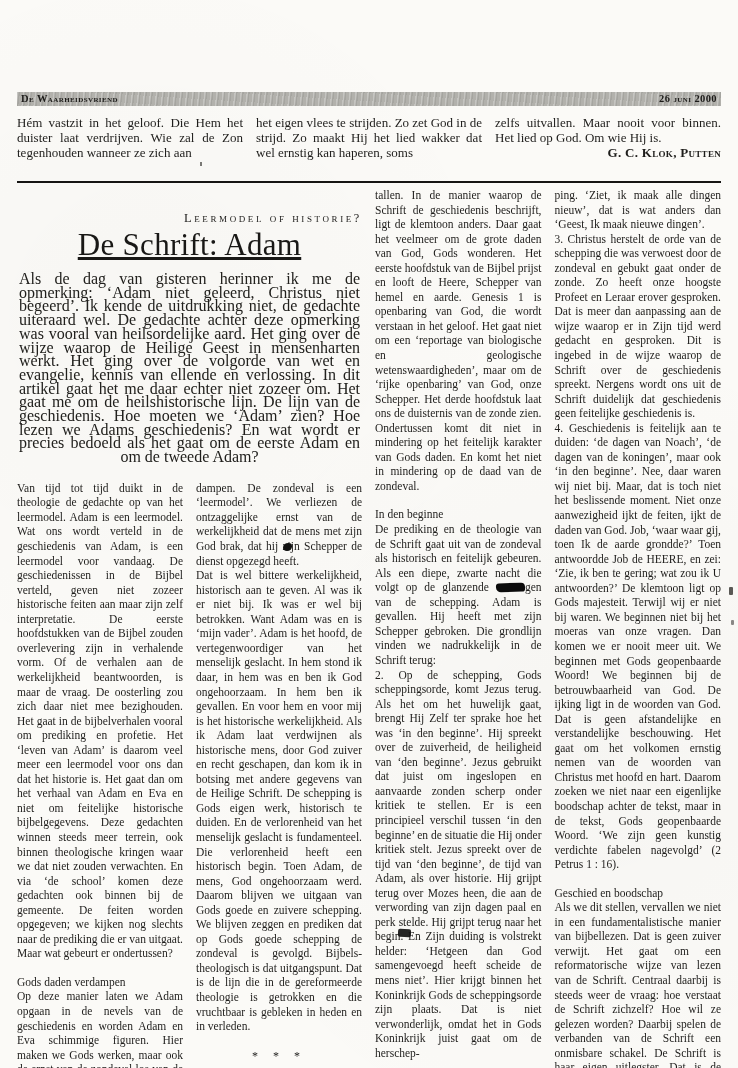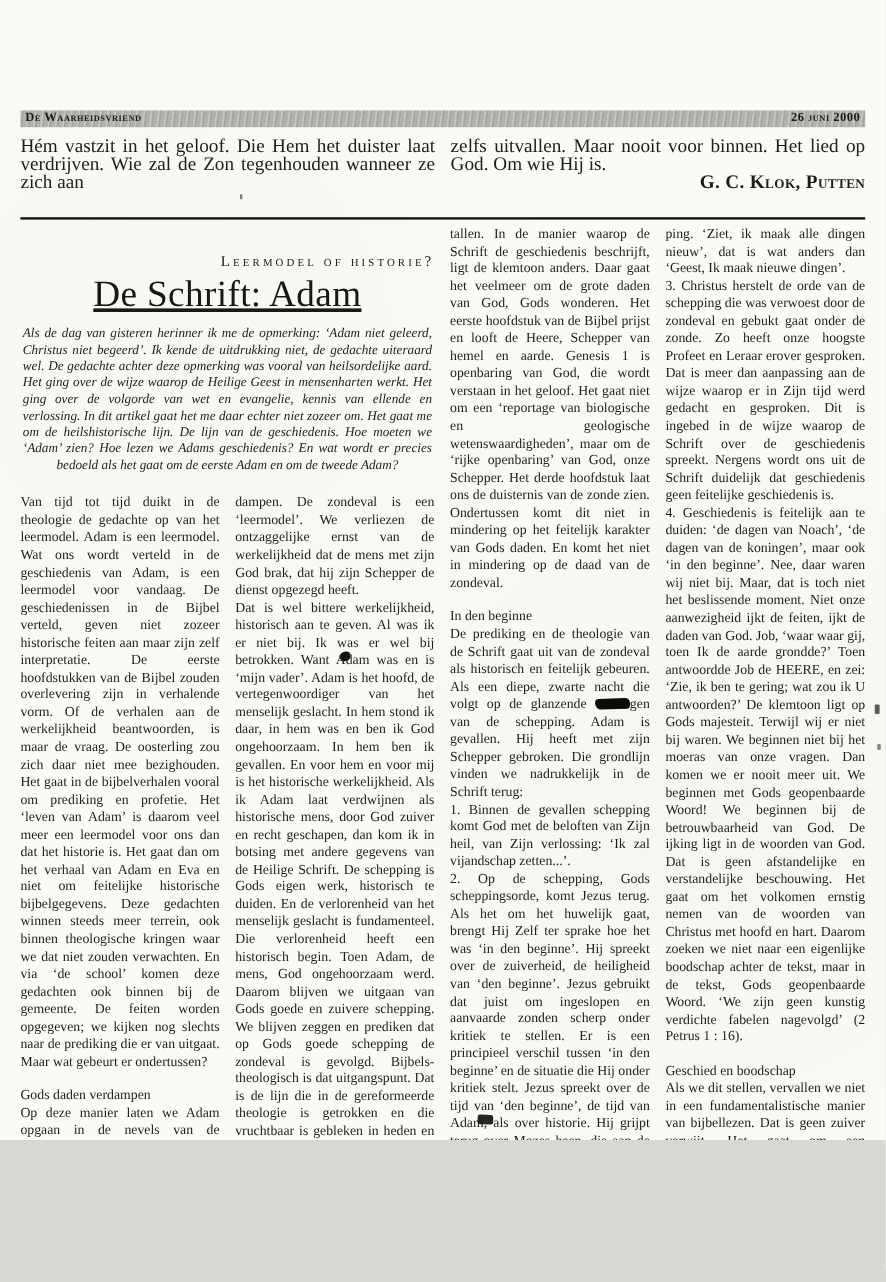--- a/index.html
+++ b/index.html
@@ -1,19 +1,19 @@
 <!DOCTYPE html>
 <html lang="nl"><head>
 <meta charset="utf-8">
 <style>
   html,body{margin:0;padding:0;}
   body{background:#d8d7d3;}
   .page{
     position:relative;
-    width:738px;height:950px;
+    width:738px;height:1068px;
     margin:0 auto;
     background:#fbfaf7;
     background-image:
       radial-gradient(circle at 20% 30%, rgba(0,0,0,0.015), transparent 40%),
       radial-gradient(circle at 80% 70%, rgba(0,0,0,0.02), transparent 45%);
     overflow:hidden;
     font-family:"Liberation Serif","DejaVu Serif",serif;
     color:#1e1d1b;
   }
   
@@ -25,21 +25,21 @@
     padding:0 4px;box-sizing:border-box;
   }
   .header-bar .masthead, .header-bar .date{
     font-variant:small-caps;font-weight:bold;font-size:10.5px;letter-spacing:0.4px;color:#1c1b19;
     white-space:nowrap;line-height:1;
   }
   
   .top-strip{
     position:absolute;top:116px;left:17px;right:17px;
     display:flex;gap:13px;
-    font-size:16px;line-height:14.9px;text-align:justify;
+    font-size:13px;line-height:14.9px;text-align:justify;
   }
   .top-strip .tcol{flex:1 1 0;min-width:0;}
   .top-strip .sig{
     text-align:right;font-variant:small-caps;font-weight:bold;letter-spacing:0.3px;
   }
   .rule{
     position:absolute;top:181px;left:17px;right:17px;height:2px;background:#161513;border:none;margin:0;
   }
   
   .main{
@@ -58,21 +58,21 @@
   
   .kicker{
     margin-top:23px;text-align:right;
     font-variant:small-caps;letter-spacing:2.6px;font-size:12.5px;color:#22211f;
   }
   .title{
     margin:1px 0 9px;text-align:center;
     font-size:31px;font-weight:normal;letter-spacing:0.3px;color:#191816;text-decoration:underline;
   }
   .intro{
-    font-style:italic;font-size:11px;line-height:13.7px;
+    font-size:16px;line-height:13.7px;
     text-align:justify;text-align-last:center;color:#21201d;
     padding:0 2px;
   }
   
   .redact{
     display:inline-block;width:29px;height:9px;background:#0b0b0b;border-radius:3px 4px 3px 5px;
     vertical-align:-1px;transform:rotate(-2deg);
   }
   .ink{position:absolute;background:#121211;}
   .ink-a{left:283px;top:543px;width:9px;height:8px;border-radius:60% 40% 55% 45%;}
@@ -87,20 +87,21 @@
 
 <div class="page">
 
   <div class="header-bar">
     <span class="masthead">De Waarheidsvriend</span>
     <span class="date">26 juni 2000</span>
   </div>
 
   <div class="top-strip">
     <div class="tcol">Hém vastzit in het geloof. Die Hem het duister laat verdrijven. Wie zal de Zon tegenhouden wanneer ze zich aan</div>
+    <div class="tcol">het eigen vlees te strijden. Zo zet God in de strijd. Zo maakt Hij het lied wakker dat wel ernstig kan haperen, soms</div>
     <div class="tcol">
       <span>zelfs uitvallen. Maar nooit voor binnen. Het lied op God. Om wie Hij is.</span>
       <div class="sig">G. C. Klok, Putten</div>
     </div>
   </div>
 
   <hr class="rule">
 
   <div class="main">
 
@@ -122,21 +123,20 @@
           <p class="stars">* * *</p>
           <p>Daarmee is niet gezegd dat onze manier van geschiedenis schrijven nu exact dezelfde is als de manier waarop de Bijbel de geschiedenis beschrijft. Wij zijn door de Verlichting heen gegaan en focussen ons op feiten, jaar-</p>
         </div>
       </div>
     </div>
 
     <div class="bodycol">
       <p>tallen. In de manier waarop de Schrift de geschiedenis beschrijft, ligt de klemtoon anders. Daar gaat het veelmeer om de grote daden van God, Gods wonderen. Het eerste hoofdstuk van de Bijbel prijst en looft de Heere, Schepper van hemel en aarde. Genesis 1 is openbaring van God, die wordt verstaan in het geloof. Het gaat niet om een ‘reportage van biologische en geologische wetenswaardigheden’, maar om de ‘rijke openbaring’ van God, onze Schepper. Het derde hoofdstuk laat ons de duisternis van de zonde zien. Ondertussen komt dit niet in mindering op het feitelijk karakter van Gods daden. En komt het niet in mindering op de daad van de zondeval.</p>
       <p class="subhead">In den beginne</p>
       <p><span>De prediking en de theologie van de Schrift gaat uit van de zondeval als historisch en feitelijk gebeuren. Als een diepe, zwarte nacht die volgt op de glanzende </span><span class="redact"></span><span>gen van de schepping. Adam is gevallen. Hij heeft met zijn Schepper gebroken. Die grondlijn vinden we nadrukkelijk in de Schrift terug:</span></p>
-      <p>1. Binnen de gevallen schepping komt God met de beloften van Zijn heil, van Zijn verlossing: ‘Ik zal vijandschap zetten...’.</p>
       <p>2. Op de schepping, Gods scheppingsorde, komt Jezus terug. Als het om het huwelijk gaat, brengt Hij Zelf ter sprake hoe het was ‘in den beginne’. Hij spreekt over de zuiverheid, de heiligheid van ‘den beginne’. Jezus gebruikt dat juist om ingeslopen en aanvaarde zonden scherp onder kritiek te stellen. Er is een principieel verschil tussen ‘in den beginne’ en de situatie die Hij onder kritiek stelt. Jezus spreekt over de tijd van ‘den beginne’, de tijd van Adam, als over historie. Hij grijpt terug over Mozes heen, die aan de verwording van zijn dagen paal en perk stelde. Hij grijpt terug naar het begin. En Zijn duiding is volstrekt helder: ‘Hetgeen dan God samengevoegd heeft scheide de mens niet’. Hier krijgt binnen het Koninkrijk Gods de scheppingsorde zijn plaats. Dat is niet verwonderlijk, omdat het in Gods Koninkrijk juist gaat om de herschep-</p>
     </div>
 
     <div class="bodycol">
       <p>ping. ‘Ziet, ik maak alle dingen nieuw’, dat is wat anders dan ‘Geest, Ik maak nieuwe dingen’.</p>
       <p>3. Christus herstelt de orde van de schepping die was verwoest door de zondeval en gebukt gaat onder de zonde. Zo heeft onze hoogste Profeet en Leraar erover gesproken. Dat is meer dan aanpassing aan de wijze waarop er in Zijn tijd werd gedacht en gesproken. Dit is ingebed in de wijze waarop de Schrift over de geschiedenis spreekt. Nergens wordt ons uit de Schrift duidelijk dat geschiedenis geen feitelijke geschiedenis is.</p>
       <p>4. Geschiedenis is feitelijk aan te duiden: ‘de dagen van Noach’, ‘de dagen van de koningen’, maar ook ‘in den beginne’. Nee, daar waren wij niet bij. Maar, dat is toch niet het beslissende moment. Niet onze aanwezigheid ijkt de feiten, ijkt de daden van God. Job, ‘waar waar gij, toen Ik de aarde grondde?’ Toen antwoordde Job de HEERE, en zei: ‘Zie, ik ben te gering; wat zou ik U antwoorden?’ De klemtoon ligt op Gods majesteit. Terwijl wij er niet bij waren. We beginnen niet bij het moeras van onze vragen. Dan komen we er nooit meer uit. We beginnen met Gods geopenbaarde Woord! We beginnen bij de betrouwbaarheid van God. De ijking ligt in de woorden van God. Dat is geen afstandelijke en verstandelijke beschouwing. Het gaat om het volkomen ernstig nemen van de woorden van Christus met hoofd en hart. Daarom zoeken we niet naar een eigenlijke boodschap achter de tekst, maar in de tekst, Gods geopenbaarde Woord. ‘We zijn geen kunstig verdichte fabelen nagevolgd’ (2 Petrus 1 : 16).</p>
       <p class="subhead">Geschied en boodschap</p>
       <p>Als we dit stellen, vervallen we niet in een fundamentalistische manier van bijbellezen. Dat is geen zuiver verwijt. Het gaat om een reformatorische wijze van lezen van de Schrift. Centraal daarbij is steeds weer de vraag: hoe verstaat de Schrift zichzelf? Hoe wil ze gelezen worden? Daarbij spelen de verbanden van de Schrift een onmisbare schakel. De Schrift is haar eigen uitlegster. Dat is de gulden regel. Juist</p>
     </div>

